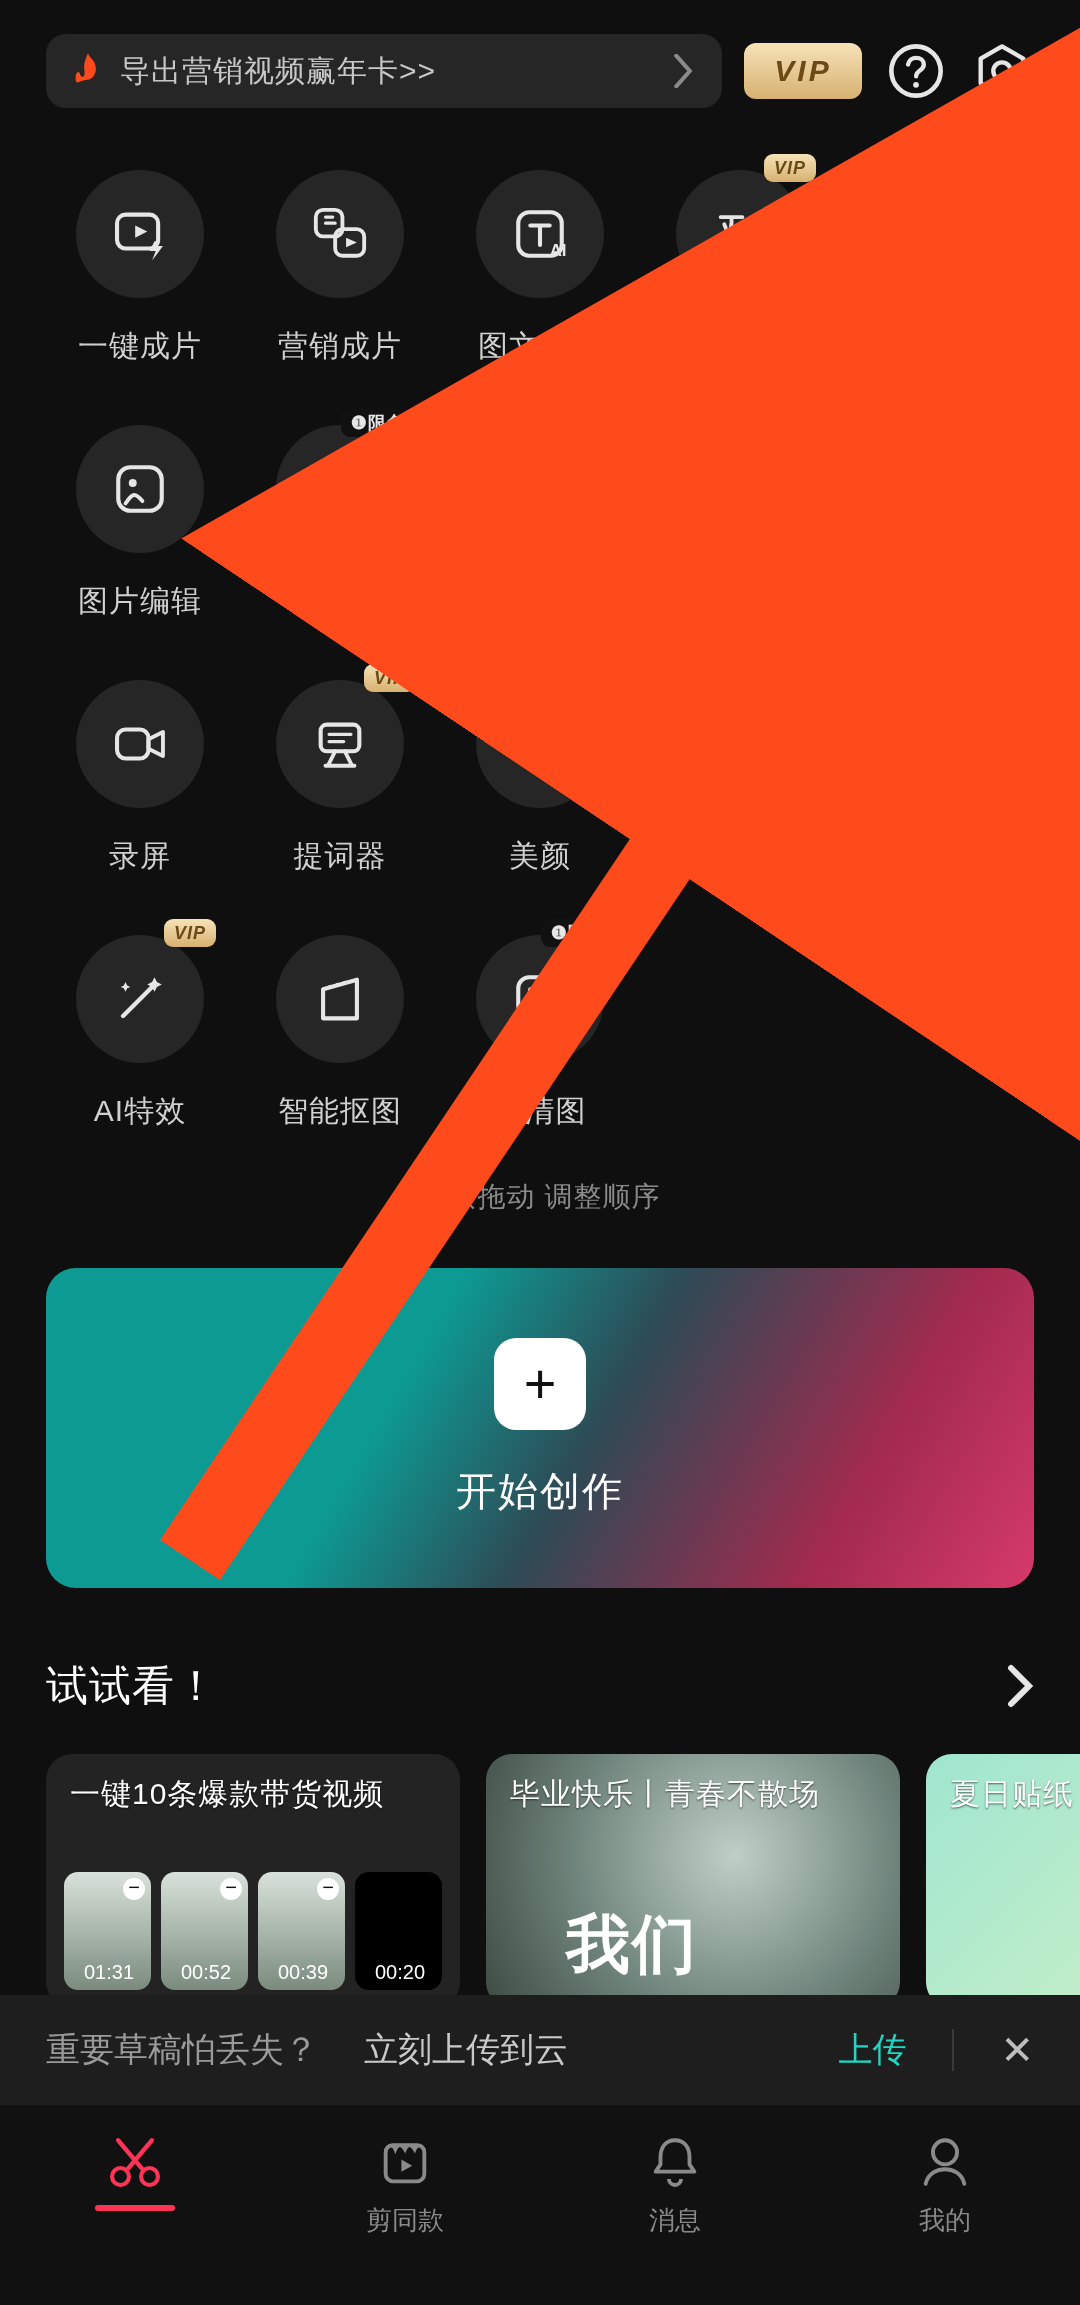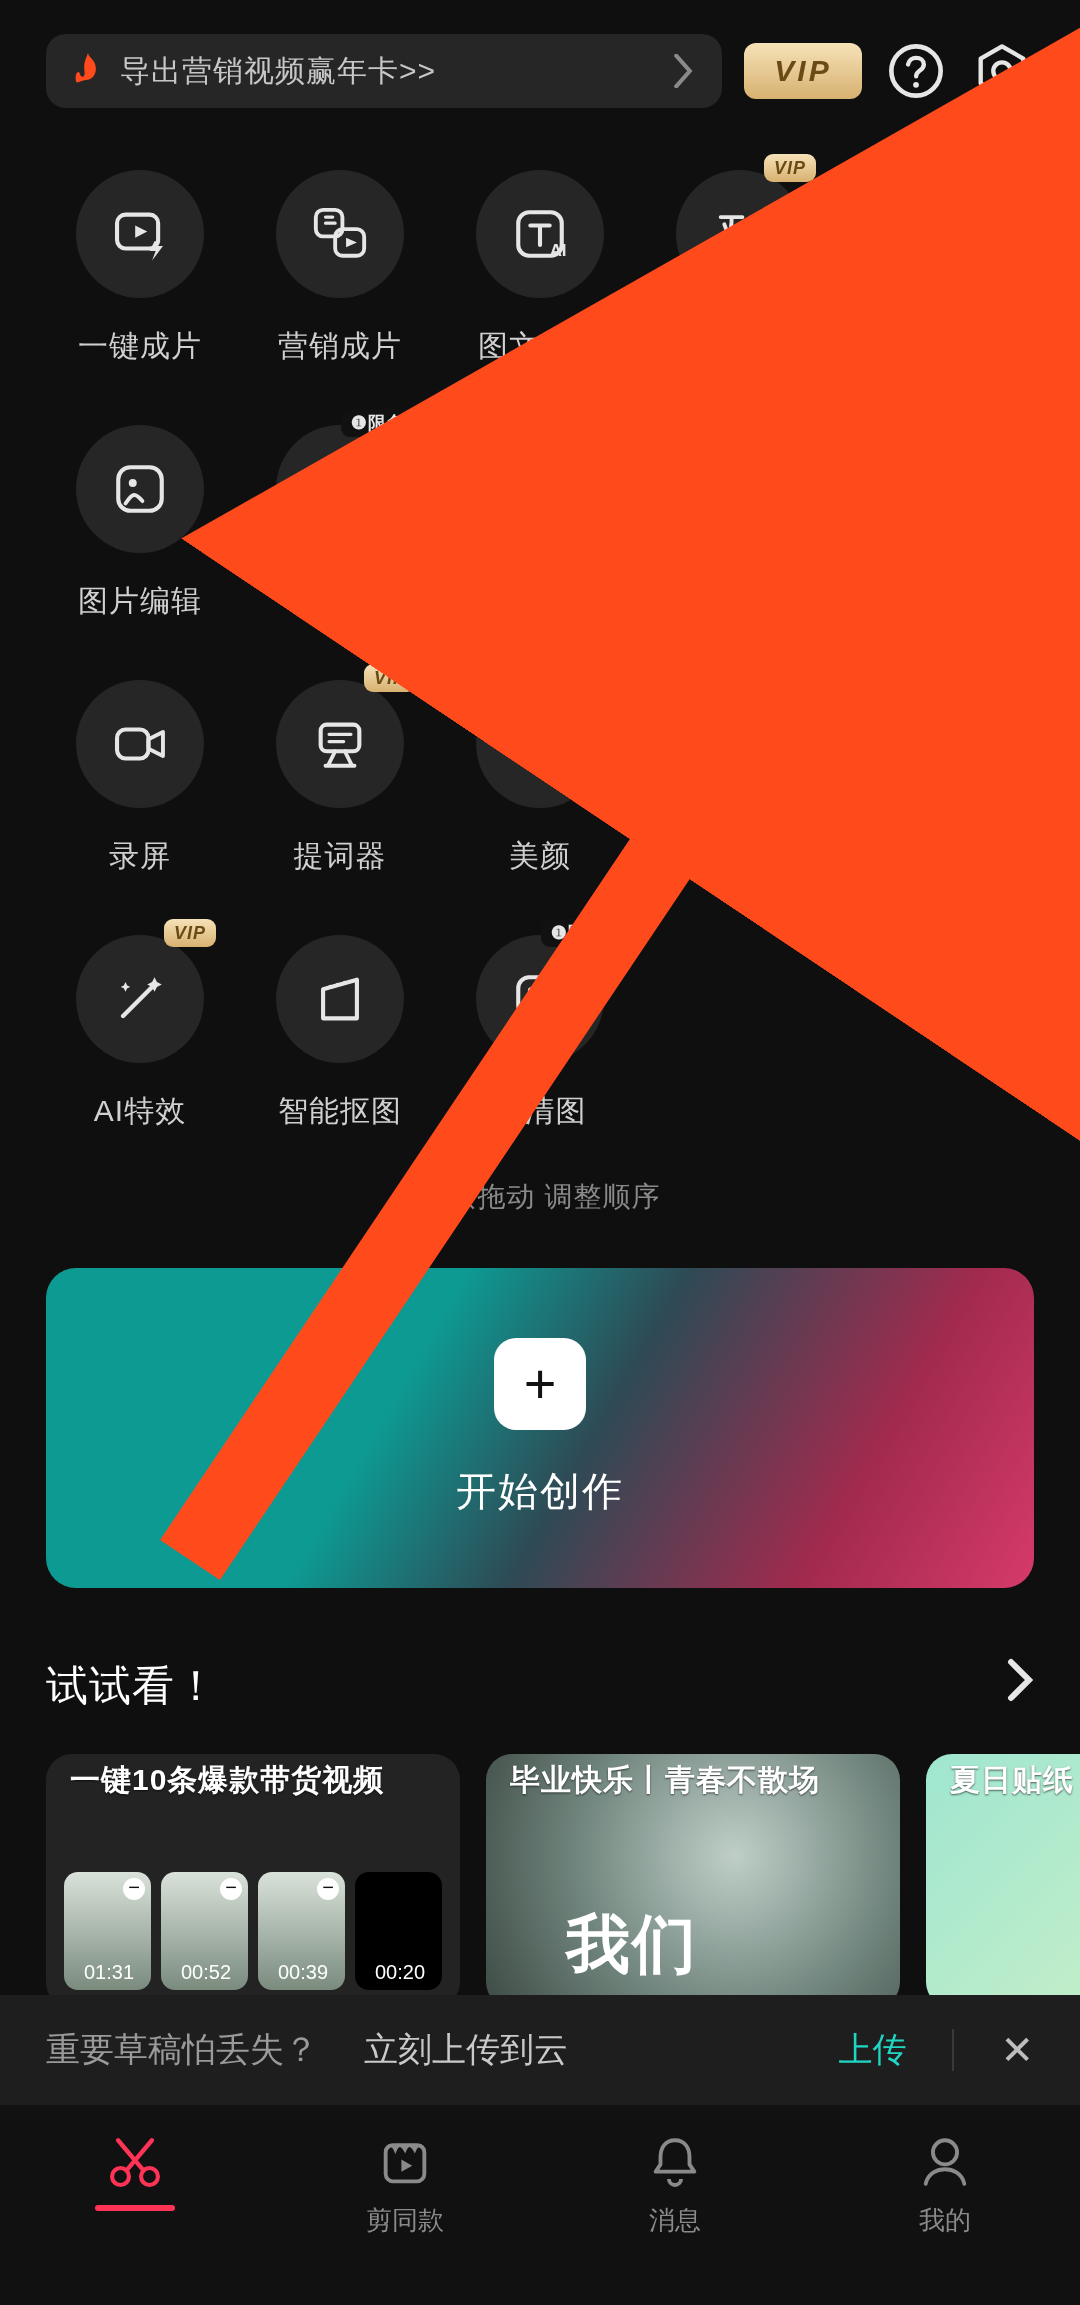--- a/index.html
+++ b/index.html
@@ -27,25 +27,25 @@
   .yellow-dot { position: absolute; top: 4px; right: 4px; width: 12px; height: 12px; border-radius: 6px; background: #ffd34d; }
 
   .hint { text-align: center; font-size: 28px; color: #8a8a8a; margin-top: 46px; letter-spacing: 1px; }
 
   
   .start-card { margin: 52px 46px 0 46px; height: 320px; border-radius: 30px; background: linear-gradient(120deg, #0d9a93 0%, #0d9a93 36%, #2e4a55 55%, #a22a4e 80%, #d63a6b 100%); display: flex; flex-direction: column; align-items: center; justify-content: center; gap: 34px; }
   .start-btn { width: 92px; height: 92px; border-radius: 22px; background: #ffffff; display: flex; align-items: center; justify-content: center; font-size: 56px; color: #111; font-weight: 300; }
   .start-text { font-size: 40px; color: #fff; letter-spacing: 2px; }
 
   
-  .try-head { display: flex; align-items: flex-start; justify-content: space-between; padding: 70px 45px 0 46px; }
+  .try-head { display: flex; align-items: center; justify-content: space-between; padding: 70px 45px 0 46px; }
   .try-head .title { font-size: 42px; color: #fff; letter-spacing: 1px; font-weight: 500; }
   .try-cards { display: flex; gap: 26px; padding: 40px 0 0 46px; overflow: hidden; }
   .try-card { width: 414px; height: 254px; border-radius: 26px; overflow: hidden; position: relative; flex: 0 0 auto; }
-  .try-card .cap { position: absolute; top: 6px; left: 24px; font-size: 30px; color: #fff; letter-spacing: 1px; font-weight: 700; text-shadow: 0 1px 2px rgba(0,0,0,.6); }
+  .try-card .cap { position: absolute; top: 20px; left: 24px; font-size: 30px; color: #fff; letter-spacing: 1px; font-weight: 400; text-shadow: 0 1px 2px rgba(0,0,0,.6); }
   .try-card.c1 { background: #232323; }
   .try-card.c1 .thumbs { position: absolute; left: 0; right: 0; bottom: 18px; display: flex; gap: 10px; padding: 0 18px; }
   .try-card.c1 .thumb { flex: 1; height: 118px; border-radius: 14px; background: linear-gradient(180deg,#d9e2da,#7a8b7e); position: relative; }
   .try-card.c1 .thumb .minus { position: absolute; top: 6px; right: 6px; width: 22px; height: 22px; border-radius: 11px; background: #fff; color: #111; font-size: 20px; line-height: 18px; text-align: center; }
   .try-card.c1 .thumb .time { position: absolute; left: 20px; bottom: 6px; font-size: 20px; color: #fff; }
   .try-card.c1 .thumb.dark { background: #000; }
   .try-card.c2 { background: radial-gradient(circle at 60% 40%, #bfcfc8 0%, #6f847c 55%, #3d4a44 100%); display: flex; align-items: flex-end; }
   .try-card.c2 .big { position: absolute; left: 80px; bottom: 20px; font-size: 64px; font-weight: 800; color: #fff; letter-spacing: 2px; }
   .try-card.c3 { background: linear-gradient(135deg,#9fe6d0,#d7f2c5); }
 

